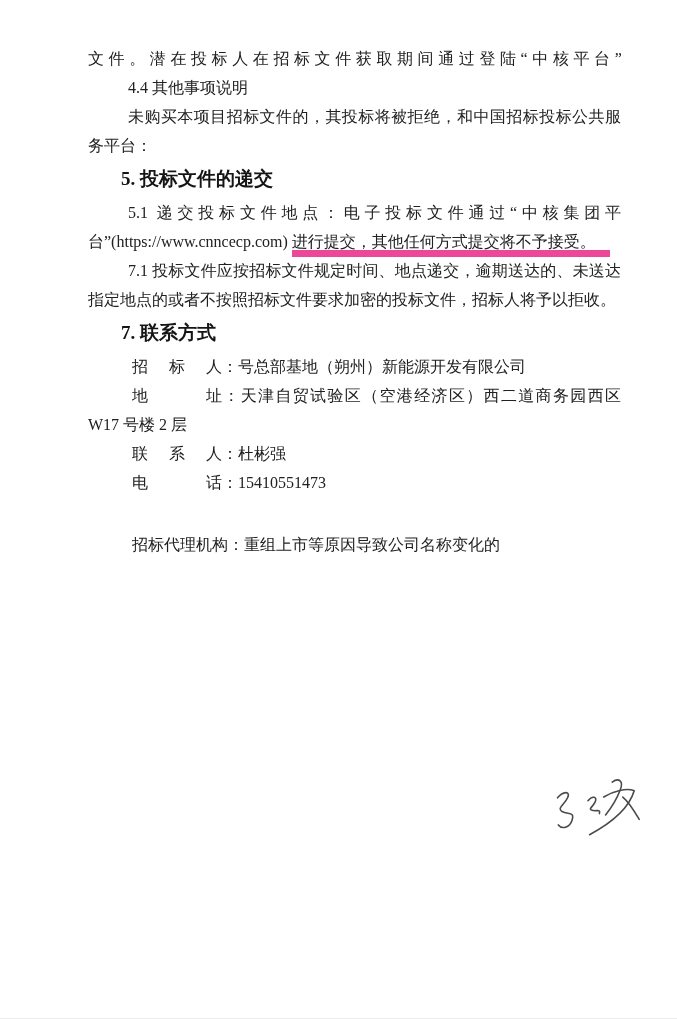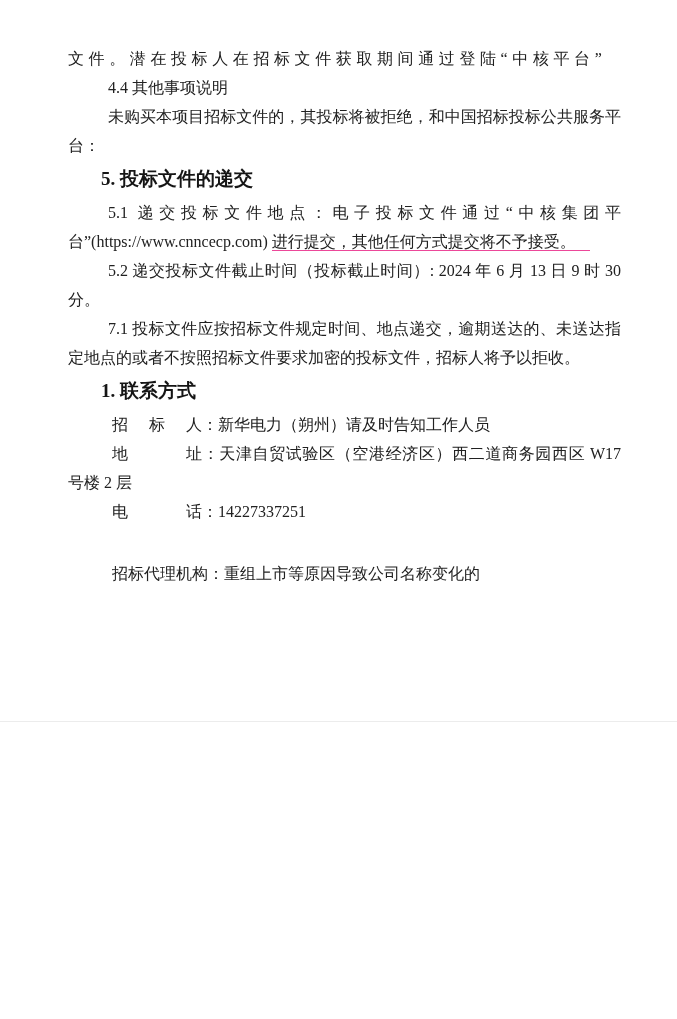--- a/index.html
+++ b/index.html
@@ -1,24 +1,25 @@
 <!DOCTYPE html>
 <html><head>
 <meta charset="utf-8">
 <style>
   html,body { margin:0; padding:0; background:#ffffff; }
   .page {
     position:relative;
-    width:677px; height:722px;
+    width:677px; height:1019px;
     background:#ffffff;
     font-family:"Liberation Serif","DejaVu Serif",serif;
     color:#212121;
     overflow:hidden;
     box-sizing:border-box;
     border-bottom:1px solid #ececec;
+    padding-left:20px;
   }
   .content {
     padding:44px 56px 0 68px;
     font-size:16px;
     line-height:29px;
   }
   .content p { margin:0; text-align:justify; }
   .indent { text-indent:40px; }
   .mt { margin-top:10px; }
   .spread {
@@ -30,21 +31,21 @@
   .sec-heading {
     font-size:19px;
     font-weight:bold;
     line-height:30px;
     margin:4px 0 4px 0 !important;
     text-indent:33px;
     text-align:center;
     color:#151515;
   }
   .ul-part {
-    border-bottom:1px solid #ec4899;
+    border-bottom:7px solid #ec4899;
     padding-right:14px;
   }
   .row { text-indent:44px; }
   .clabel {
     display:inline-block;
     width:90px;
     text-indent:0;
     text-align:justify;
     text-align-last:justify;
   }
@@ -68,32 +69,32 @@
 <div class="page">
   <div class="content">
 
     <p class="spread">文件。潜在投标人在招标文件获取期间通过登陆“中核平台”</p>
 
     <p class="indent mt">4.4 其他事项说明</p>
     <p class="indent">未购买本项目招标文件的，其投标将被拒绝，和中国招标投标公共服务平台：</p>
 
     <p class="sec-heading">5. 投标文件的递交</p>
     <p class="indent"><span>5.1 递交投标文件地点：电子投标文件通过“中核集团平台”(https://www.cnncecp.com) </span><span class="ul-part">进行提交，其他任何方式提交将不予接受。</span></p>
-    <p class="indent">5.2 递交投标文件截止时间（投标截止时间）: 2024 年 6 月 13 日 9 时 30 分。</p>
     <p class="indent">7.1 投标文件应按招标文件规定时间、地点递交，逾期送达的、未送达指定地点的或者不按照招标文件要求加密的投标文件，招标人将予以拒收。</p>
 
 
-    <p class="sec-heading">1. 联系方式</p>
+    <p class="sec-heading">7. 联系方式</p>
 
-    <p class="row"><span class="clabel">招标人</span><span>：</span><span>新华电力（朔州）请及时告知工作人员</span></p>
+    <p class="row"><span class="clabel">招标人</span><span>：</span><span>号总部基地（朔州）新能源开发有限公司</span></p>
 
     <p class="row"><span class="clabel">地址</span><span>：</span><span>天津自贸试验区（空港经济区）西二道商务园西区 W17 号楼 2 层</span></p>
 
+    <p class="row"><span class="clabel">联系人</span><span>：</span><span>杜彬强</span></p>
 
-    <p class="row"><span class="clabel">电话</span><span>：</span><span>14227337251</span></p>
+    <p class="row"><span class="clabel">电话</span><span>：</span><span>15410551473</span></p>
 
     <p class="row agency-gap"><span class="clabel-wide">招标代理机构</span><span>：</span><span>重组上市等原因导致公司名称变化的</span></p>
 
 
   </div>
 
   <div class="sig">
     <svg viewBox="0 0 100 68" xmlns="http://www.w3.org/2000/svg">
       <g fill="none" stroke="#4a4a4a" stroke-width="1.6" stroke-linecap="round" stroke-linejoin="round">
         <path d="M14,18 C20,12 28,12 24,19 C20,26 12,28 17,32 C23,36 30,33 26,42 C23,49 15,50 12,45"></path>

